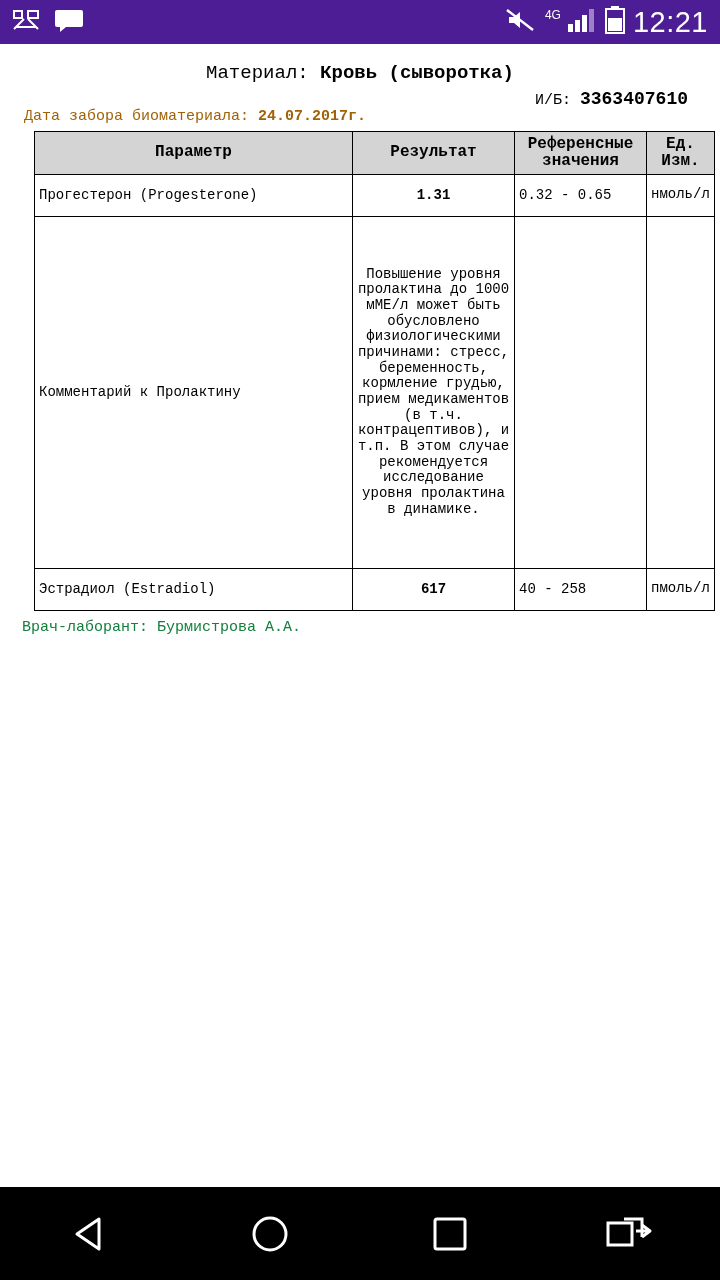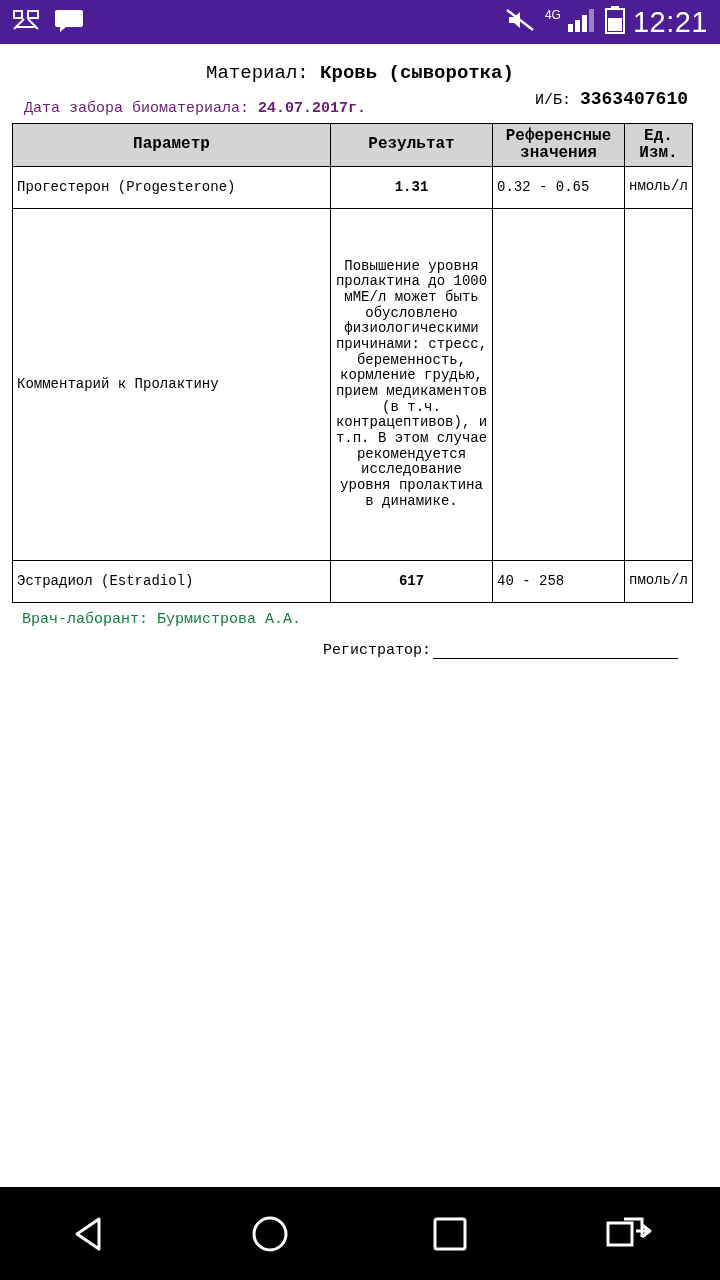--- a/index.html
+++ b/index.html
@@ -73,31 +73,31 @@
   .ib {
     position: absolute;
     right: 10px;
     top: 2px;
     font-size: 15px;
     margin-top: 25px;
   }
   .ib b { font-size: 18px; font-weight: bold; }
   .date-line {
     font-size: 15px;
-    color: #701a75;
-    margin-top: 12px;
+    color: #a16207;
+    margin-top: 20px;
     padding-left: 2px;
   }
   .date-line b { font-weight: bold; }
 
   
   table.results {
     border-collapse: collapse;
     width: 680px;
-    margin: 6px 0 0 0;
+    margin: 6px 0 0 22px;
     table-layout: fixed;
   }
   table.results th,
   table.results td {
     border: 1px solid #000000;
     padding: 2px 4px;
     vertical-align: middle;
     font-size: 14px;
     color: #000;
   }
@@ -276,23 +276,20 @@
         <td class="param">Эстрадиол (Estradiol)</td>
         <td class="result">617</td>
         <td class="ref">40 - 258</td>
         <td class="unit">пмоль/л</td>
       </tr>
     </tbody>
   </table>
 
   <div class="doctor">Врач-лаборант: Бурмистрова А.А.</div>
 
-  <div class="registrar">
-    <span>Регистратор:</span><span class="line"></span>
-  </div>
 
 </div>
 
 <div class="navbar">
   <div class="nav-btn">
     <svg width="46" height="46" viewBox="0 0 46 46">
       <path d="M32 8 L32 38 L10 23 Z" fill="none" stroke="#ffffff" stroke-width="3" stroke-linejoin="round"></path>
     </svg>
   </div>
   <div class="nav-btn">

